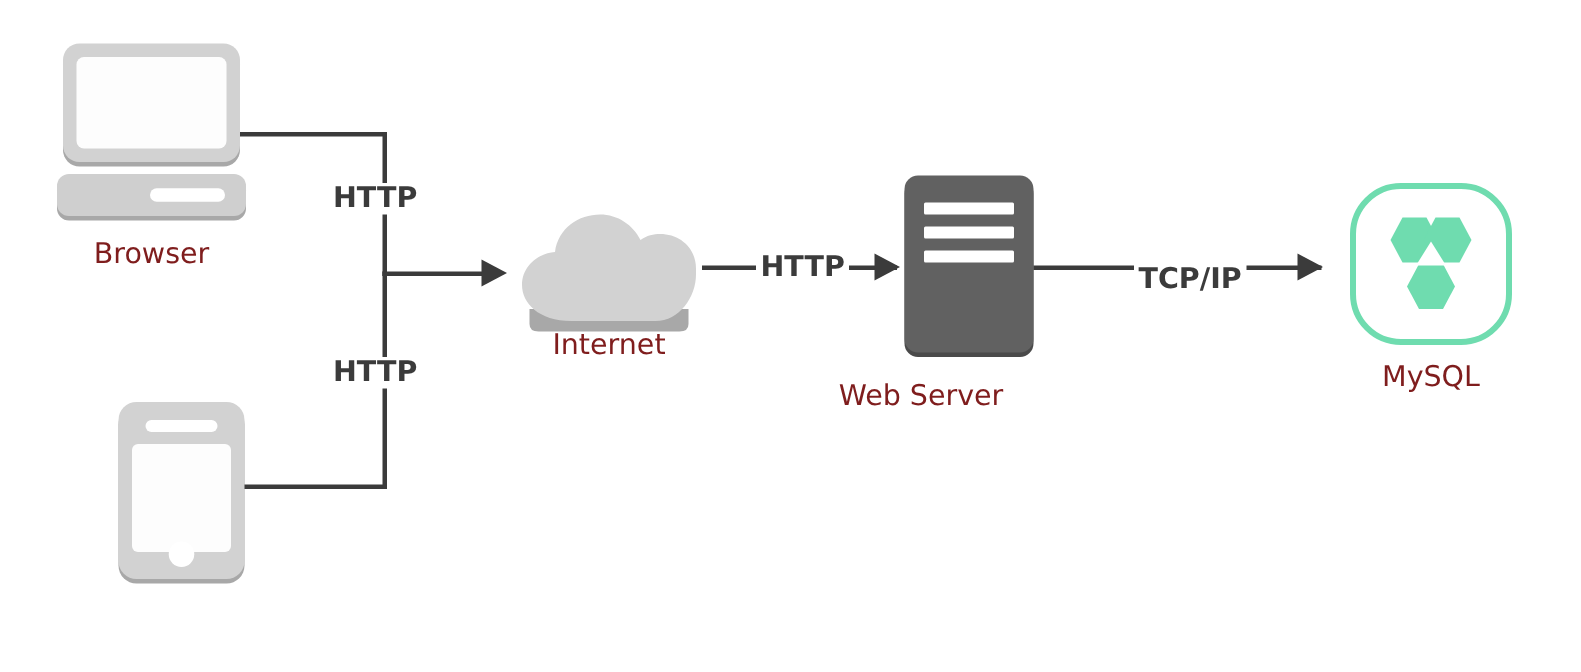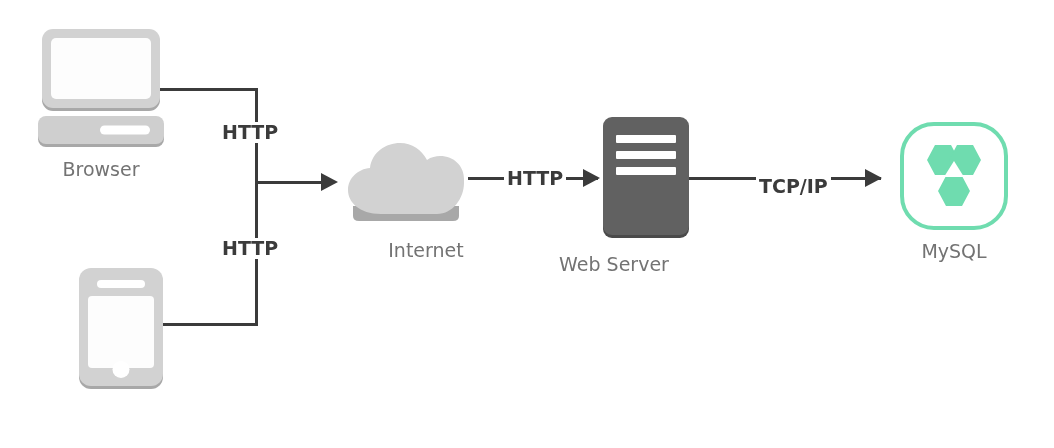--- a/index.html
+++ b/index.html
@@ -16,21 +16,21 @@
     height: 448px;
     background: #ffffff;
     overflow: hidden;
   }
 
   
   .node-label {
     position: absolute;
     font-family: "DejaVu Sans", "Liberation Sans", sans-serif;
     font-size: 19px;
-    color: #737373;
+    color: #7f1d1d;
     text-align: center;
     white-space: nowrap;
     line-height: 1;
   }
 
   
   .edge-label {
     position: absolute;
     font-family: "DejaVu Sans", "Liberation Sans", sans-serif;
     font-size: 19px;
@@ -200,21 +200,21 @@
                C 7 36, 17 27, 29 26
                C 31 10, 45 1, 59 1
                C 71 1, 81 8, 86 18
                C 90 15, 95 14, 99 14
                C 113 14, 123 24, 123 37
                C 123 38, 123 40, 123 41
                C 123 56, 112 72, 96 72
                Z" fill="#d2d2d2"></path>
     </svg>
   </div>
-  <div class="node-label" style="left:346px; top:221px; width:160px;margin-top:20px;">Internet</div>
+  <div class="node-label" style="left:326px; top:221px; width:160px;">Internet</div>
 
   <div class="server-body" style="left:603px; top:117px; width:86px; height:118px;">
     <div class="bar b1"></div>
     <div class="bar b2"></div>
     <div class="bar b3"></div>
   </div>
   <div class="node-label" style="left:534px; top:255px; width:160px;">Web Server</div>
 
   <div class="db-body" style="left:900px; top:122px; width:108px; height:108px;">
     <div class="db-glyph">

